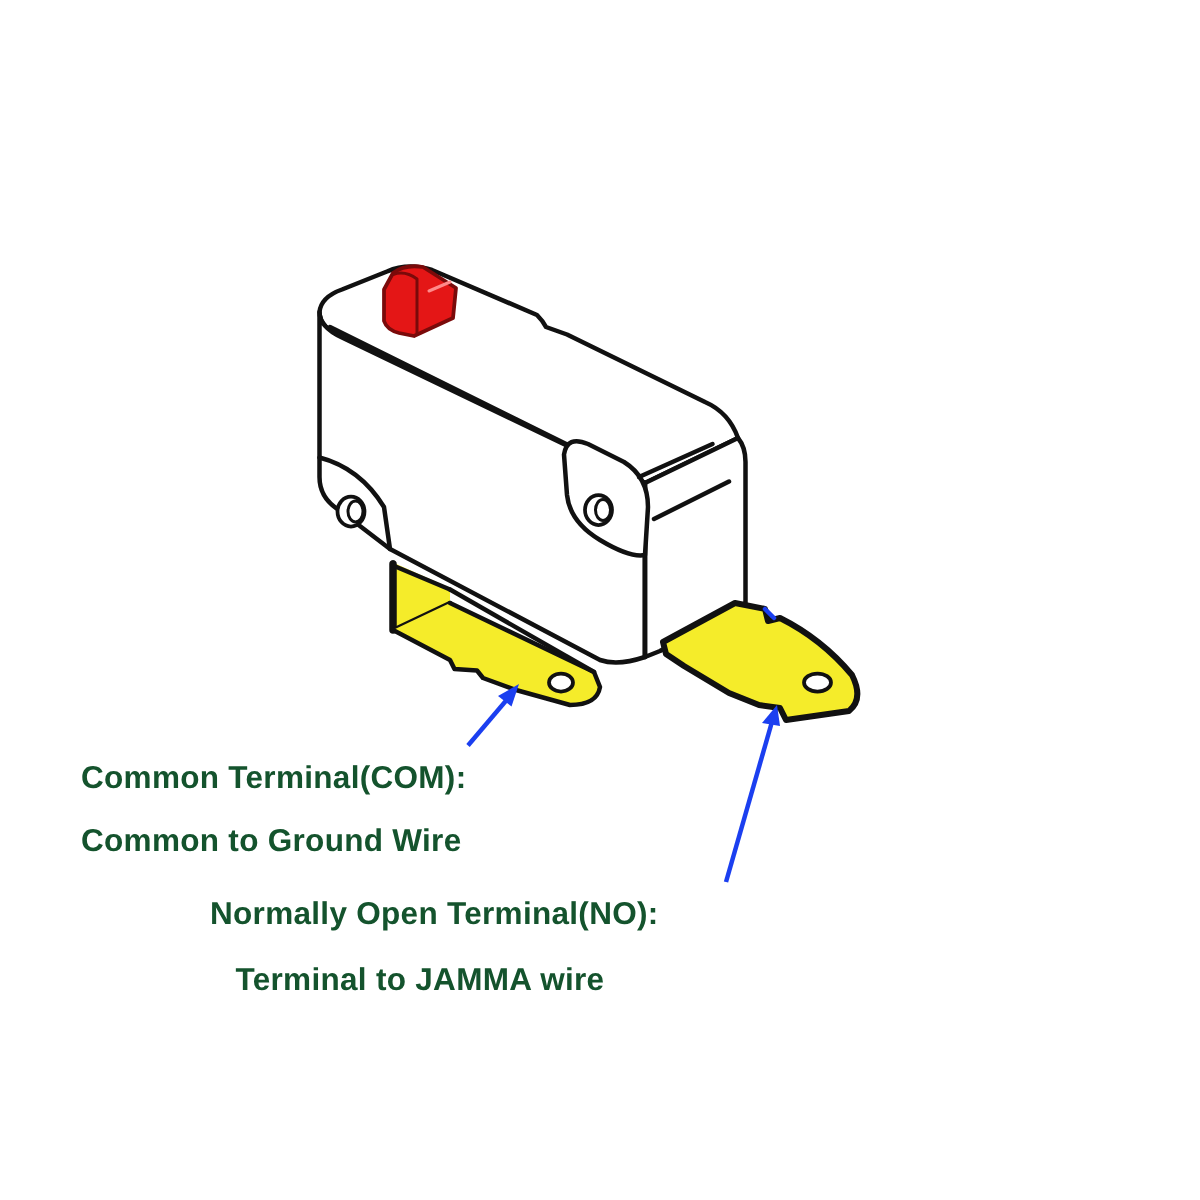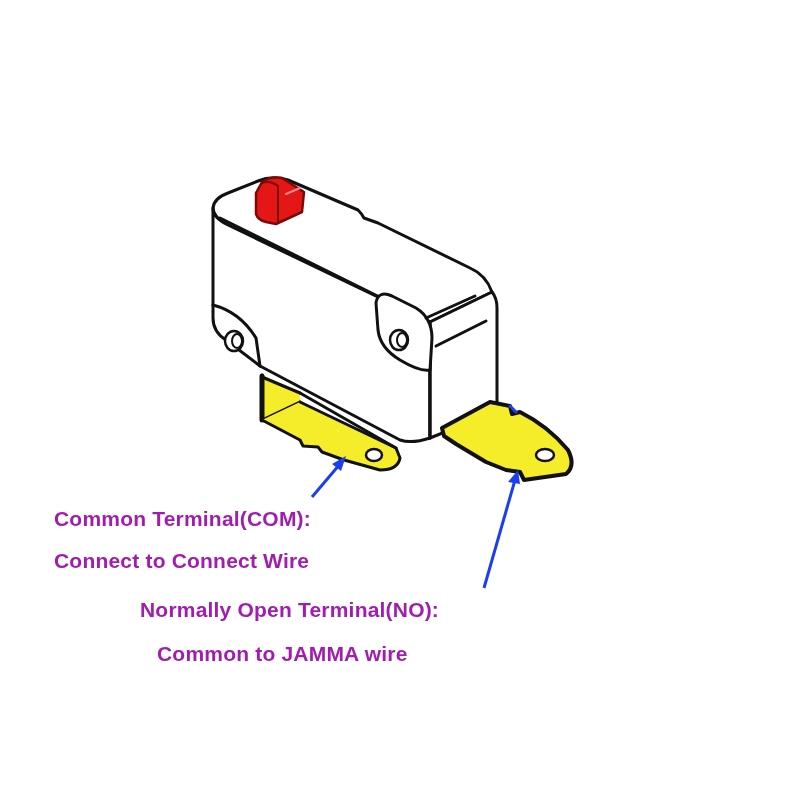--- a/index.html
+++ b/index.html
@@ -18,21 +18,21 @@
       left: 0;
       top: 0;
       width: 800px;
       height: 800px;
     }
     .label {
       position: absolute;
       font-family: "Liberation Sans", sans-serif;
       font-weight: bold;
       font-size: 21px;
-      color: #a21caf;
+      color: #14532d;
       white-space: nowrap;
       letter-spacing: 0.2px;
     }
     #com-title { left: 54px; top: 507px; }
     #com-desc  { left: 54px; top: 549px; }
     #no-title  { left: 140px; top: 598px; }
     #no-desc   { left: 157px; top: 642px; }
   </style>
 </head>
 <body>
@@ -97,15 +97,15 @@
     <line x1="312" y1="497" x2="340" y2="464"></line>
     <polygon points="346,456 332,464 341,471" stroke="none"></polygon>
   </g>
   <g stroke="#1b3ff0" stroke-width="3" fill="#1b3ff0">
     <line x1="484" y1="588" x2="515" y2="480"></line>
     <polygon points="518,470 508,482 520,484" stroke="none"></polygon>
   </g>
 </svg>
 
 <div id="com-title" class="label">Common Terminal(COM):</div>
-<div id="com-desc" class="label">Connect to Connect Wire</div>
+<div id="com-desc" class="label">Common to Ground Wire</div>
 <div id="no-title" class="label">Normally Open Terminal(NO):</div>
-<div id="no-desc" class="label">Common to JAMMA wire</div>
+<div id="no-desc" class="label">Terminal to JAMMA wire</div>
 
 </body></html>

